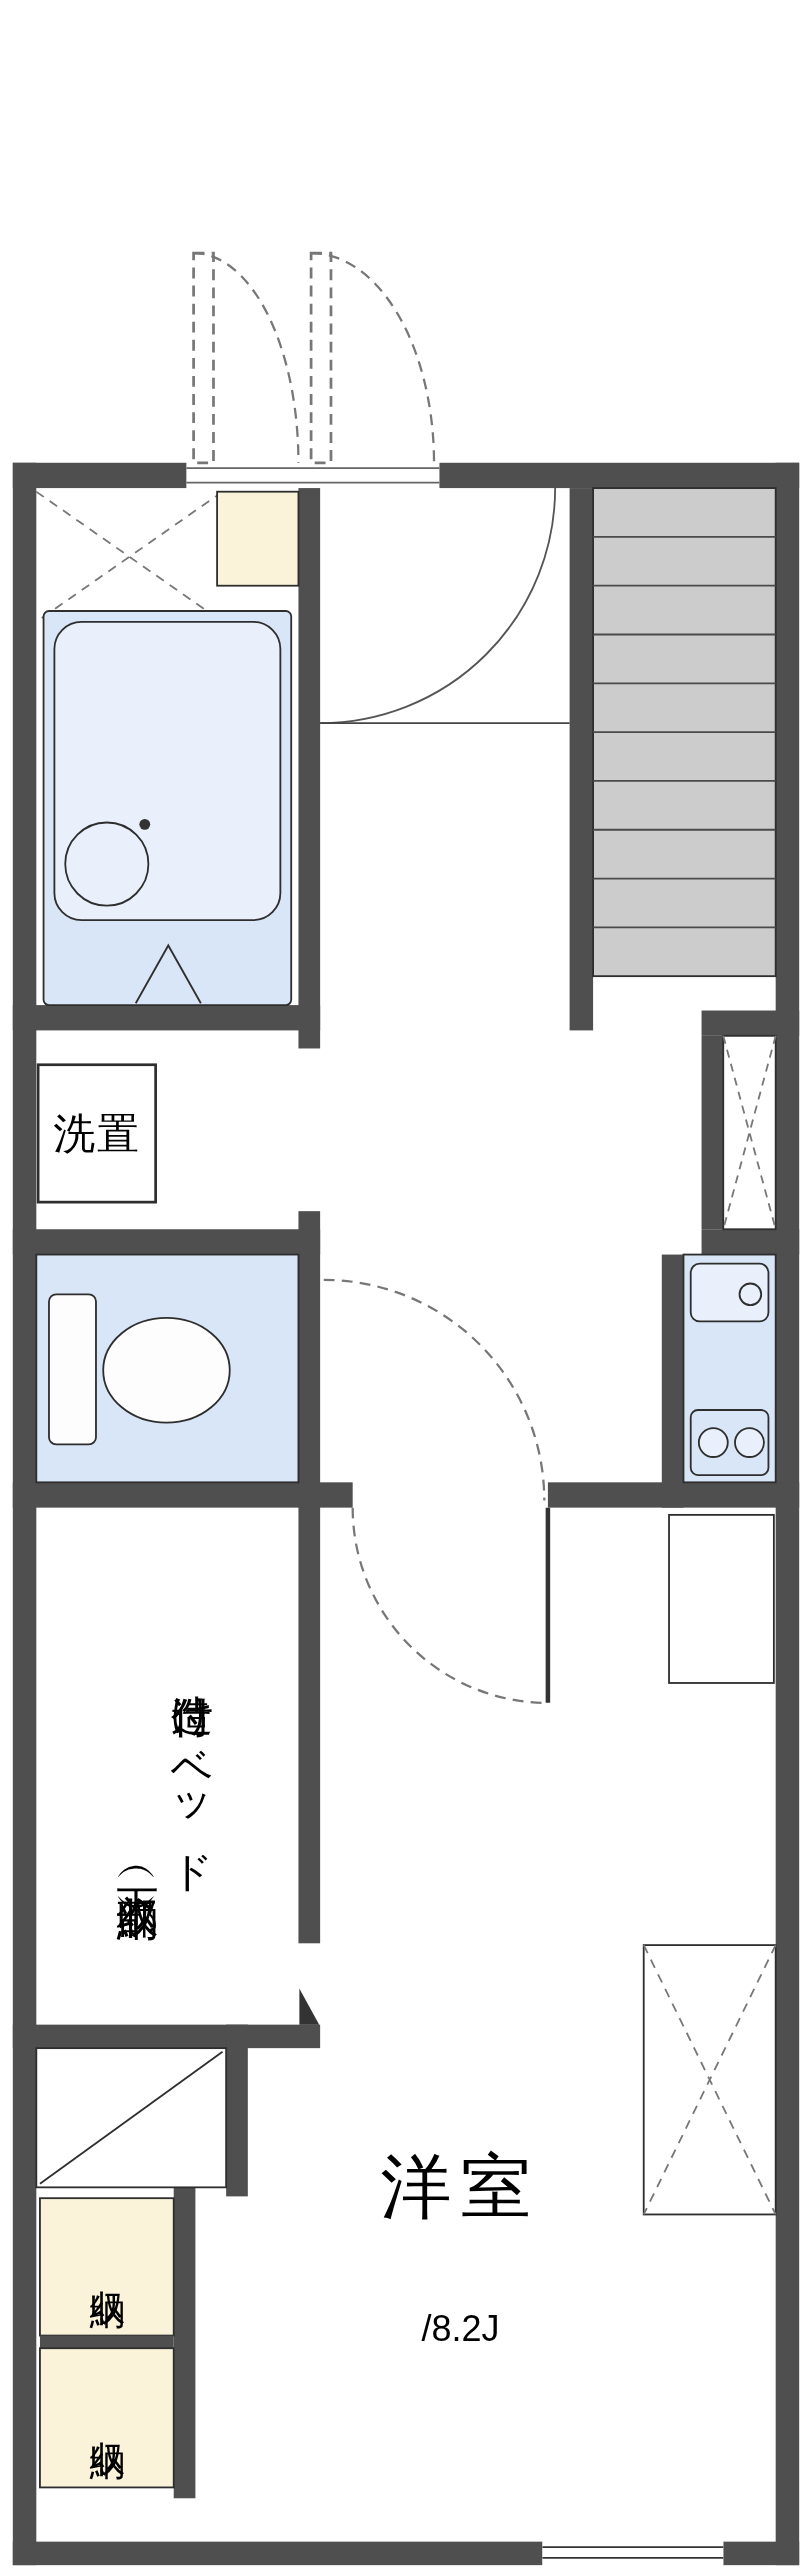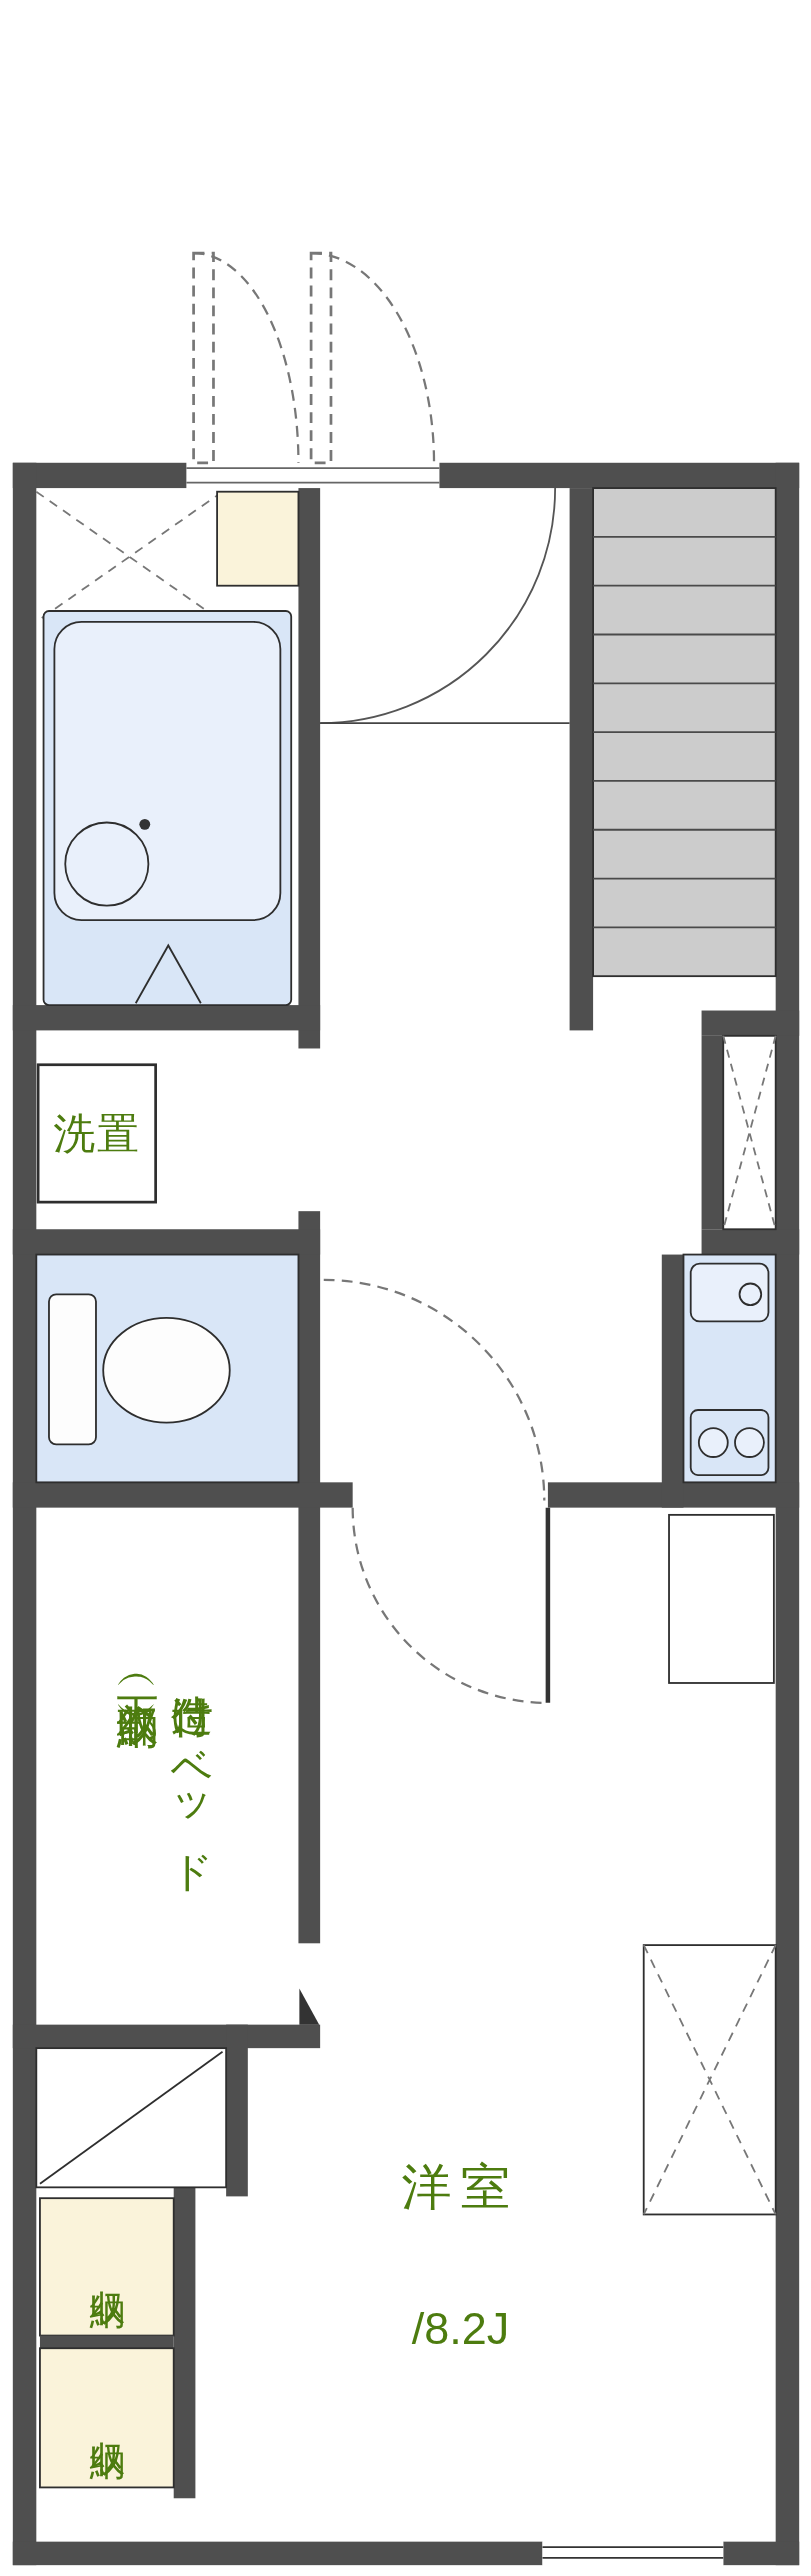--- a/index.html
+++ b/index.html
@@ -1,29 +1,29 @@
 <!DOCTYPE html>
 <html style="font-size:14.5px"><head>
 <meta charset="utf-8">
 <style>
   html,body{margin:0;padding:0;background:#ffffff;}
   #stage{position:relative;width:812px;height:2576px;background:#ffffff;margin:0 auto;overflow:hidden;}
   #plan-svg{position:absolute;left:0;top:0;}
   .lbl{position:absolute;display:flex;align-items:center;justify-content:center;
-       color:#4d7c0f;font-family:"Liberation Sans","DejaVu Sans",sans-serif;text-align:left;}
+       color:#000000;font-family:"Liberation Sans","DejaVu Sans",sans-serif;text-align:right;}
   #lbl-washer{left:38px;top:1065px;width:118px;height:137px;font-size:42px;letter-spacing:1.8px;}
   #lbl-bed{left:45px;top:1528px;width:239px;height:479px;font-size:42px;
            writing-mode:vertical-rl;text-orientation:upright;white-space:pre-line;line-height:1.3;letter-spacing:3.6px;}
   #lbl-storage-1{left:40px;top:2198px;width:134px;height:137px;font-size:36px;
                  writing-mode:vertical-rl;text-orientation:upright;letter-spacing:5.4px;}
   #lbl-storage-2{left:40px;top:2348px;width:134px;height:139px;font-size:36px;
                  writing-mode:vertical-rl;text-orientation:upright;letter-spacing:5.4px;}
-  #lbl-room-name{left:289px;top:2140px;width:343px;height:94px;font-size:50px;letter-spacing:9px;}
+  #lbl-room-name{left:289px;top:2140px;width:343px;height:94px;font-size:71px;letter-spacing:9px;}
   #lbl-area{left:289px;top:2243px;width:343px;height:52px;font-size:45px;}
-  #lbl-jo{left:289px;top:2303px;width:343px;height:52px;font-size:45px;}
+  #lbl-jo{left:289px;top:2303px;width:343px;height:52px;font-size:36px;}
 </style>
 </head>
 <body>
 
 <div id="stage">
 
   <svg id="plan-svg" width="812" height="2576" viewBox="0 0 898 2850">
 
     <rect x="214" y="280" width="22" height="232" fill="none" stroke="#777" stroke-width="3" stroke-dasharray="12 8"></rect>
     <path d="M214 280 A116 232 0 0 1 330 512" fill="none" stroke="#777" stroke-width="2.5" stroke-dasharray="12 8"></path>

